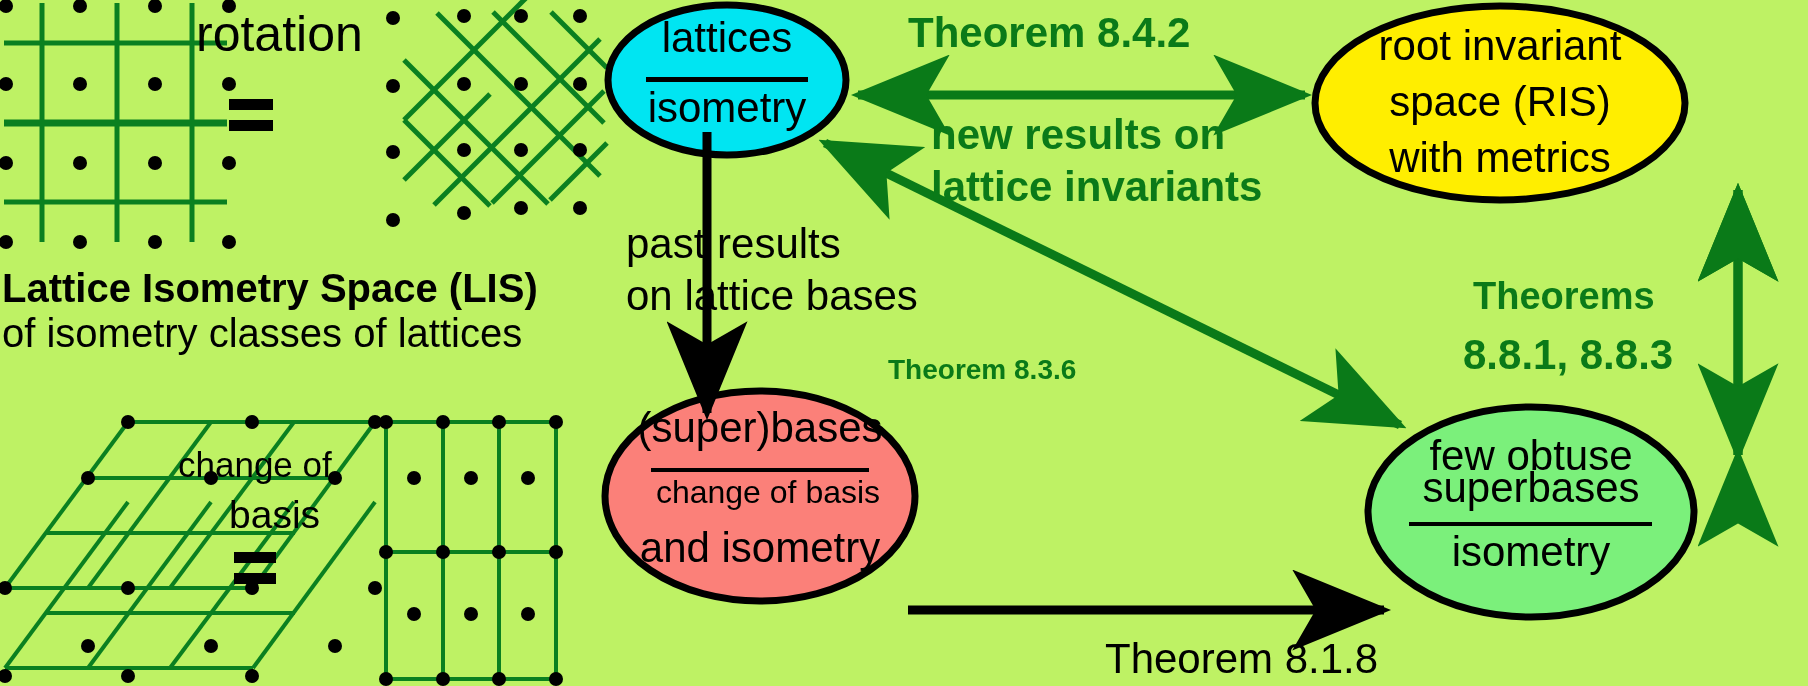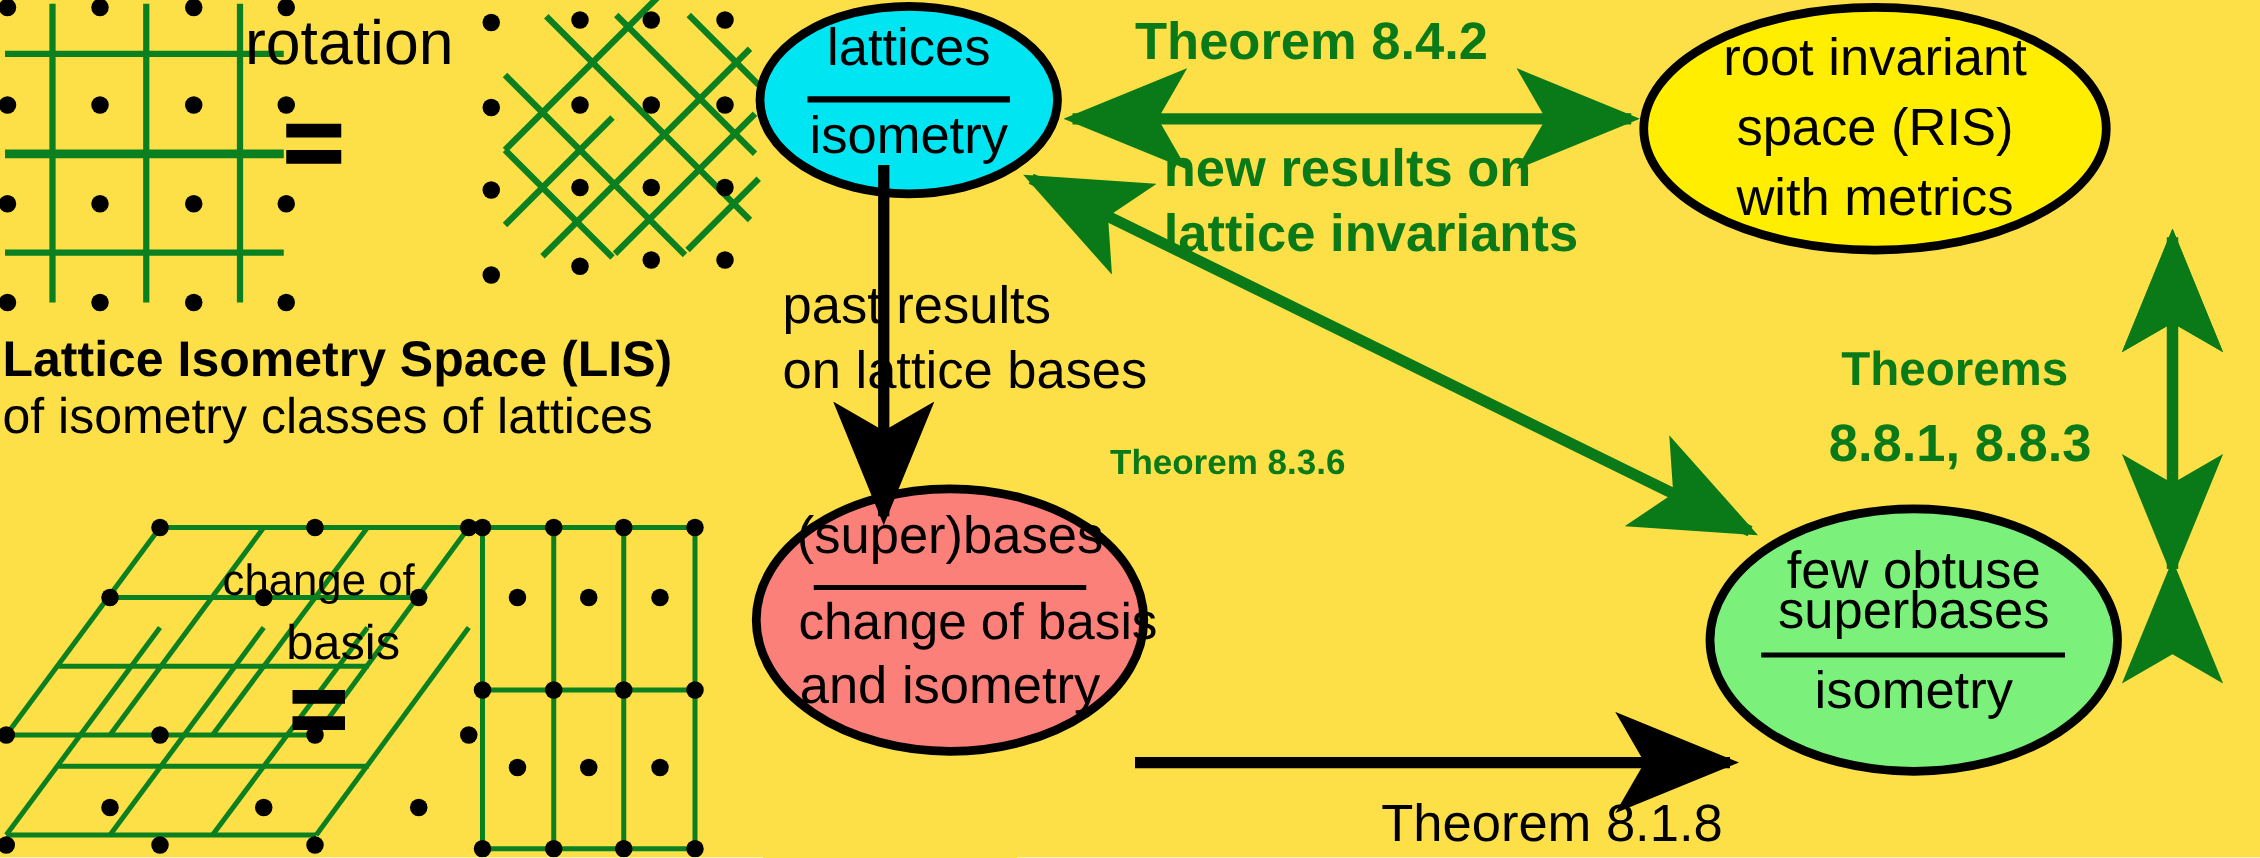--- a/index.html
+++ b/index.html
@@ -4,21 +4,21 @@
 <style>
   html, body {
     margin: 0;
     padding: 0;
     background: #ffffff;
   }
   #root {
     position: relative;
     width: 1808px;
     height: 686px;
-    background: #fde047;
+    background: #bef264;
     font-family: "Liberation Sans", sans-serif;
     overflow: hidden;
   }
   svg.layer {
     position: absolute;
     left: 0; top: 0;
     width: 1808px;
     height: 686px;
     pointer-events: none;
   }
@@ -233,21 +233,21 @@
   <div class="node-label" style="left:627px; top:16px; width:200px; font-size:42px;">lattices</div>
   <div class="frac-bar" style="left:646px; top:77px; width:162px; height:5px;"></div>
   <div class="node-label" style="left:627px; top:86px; width:200px; font-size:42px;">isometry</div>
 
   <div class="node-label" style="left:1340px; top:24px; width:320px; font-size:42px;">root invariant</div>
   <div class="node-label" style="left:1340px; top:80px; width:320px; font-size:42px;">space (RIS)</div>
   <div class="node-label" style="left:1340px; top:136px; width:320px; font-size:42px;">with metrics</div>
 
   <div class="node-label" style="left:610px; top:406px; width:300px; font-size:42px;">(super)bases</div>
   <div class="frac-bar" style="left:651px; top:468px; width:218px; height:4px;"></div>
-  <div class="node-label" style="left:610px; top:476px; width:316px; font-size:41px;text-align:right;">change of basis</div>
+  <div class="node-label" style="left:610px; top:476px; width:316px; font-size:32px;">change of basis</div>
   <div class="node-label" style="left:610px; top:526px; width:300px; font-size:42px;">and isometry</div>
 
   <div class="node-label" style="left:1391px; top:410px; width:280px; font-size:42px;margin-top:24px;">few obtuse</div>
   <div class="node-label" style="left:1391px; top:466px; width:280px; font-size:42px;">superbases</div>
   <div class="frac-bar" style="left:1409px; top:522px; width:243px; height:4px;"></div>
   <div class="node-label" style="left:1391px; top:530px; width:280px; font-size:42px;">isometry</div>
 
   <div class="txt green-txt" style="left:908px; top:11px; font-size:42px; font-weight:bold;">Theorem 8.4.2</div>
 
   <div class="txt green-txt" style="left:931px; top:113px; font-size:42px; font-weight:bold;">new results on</div>

